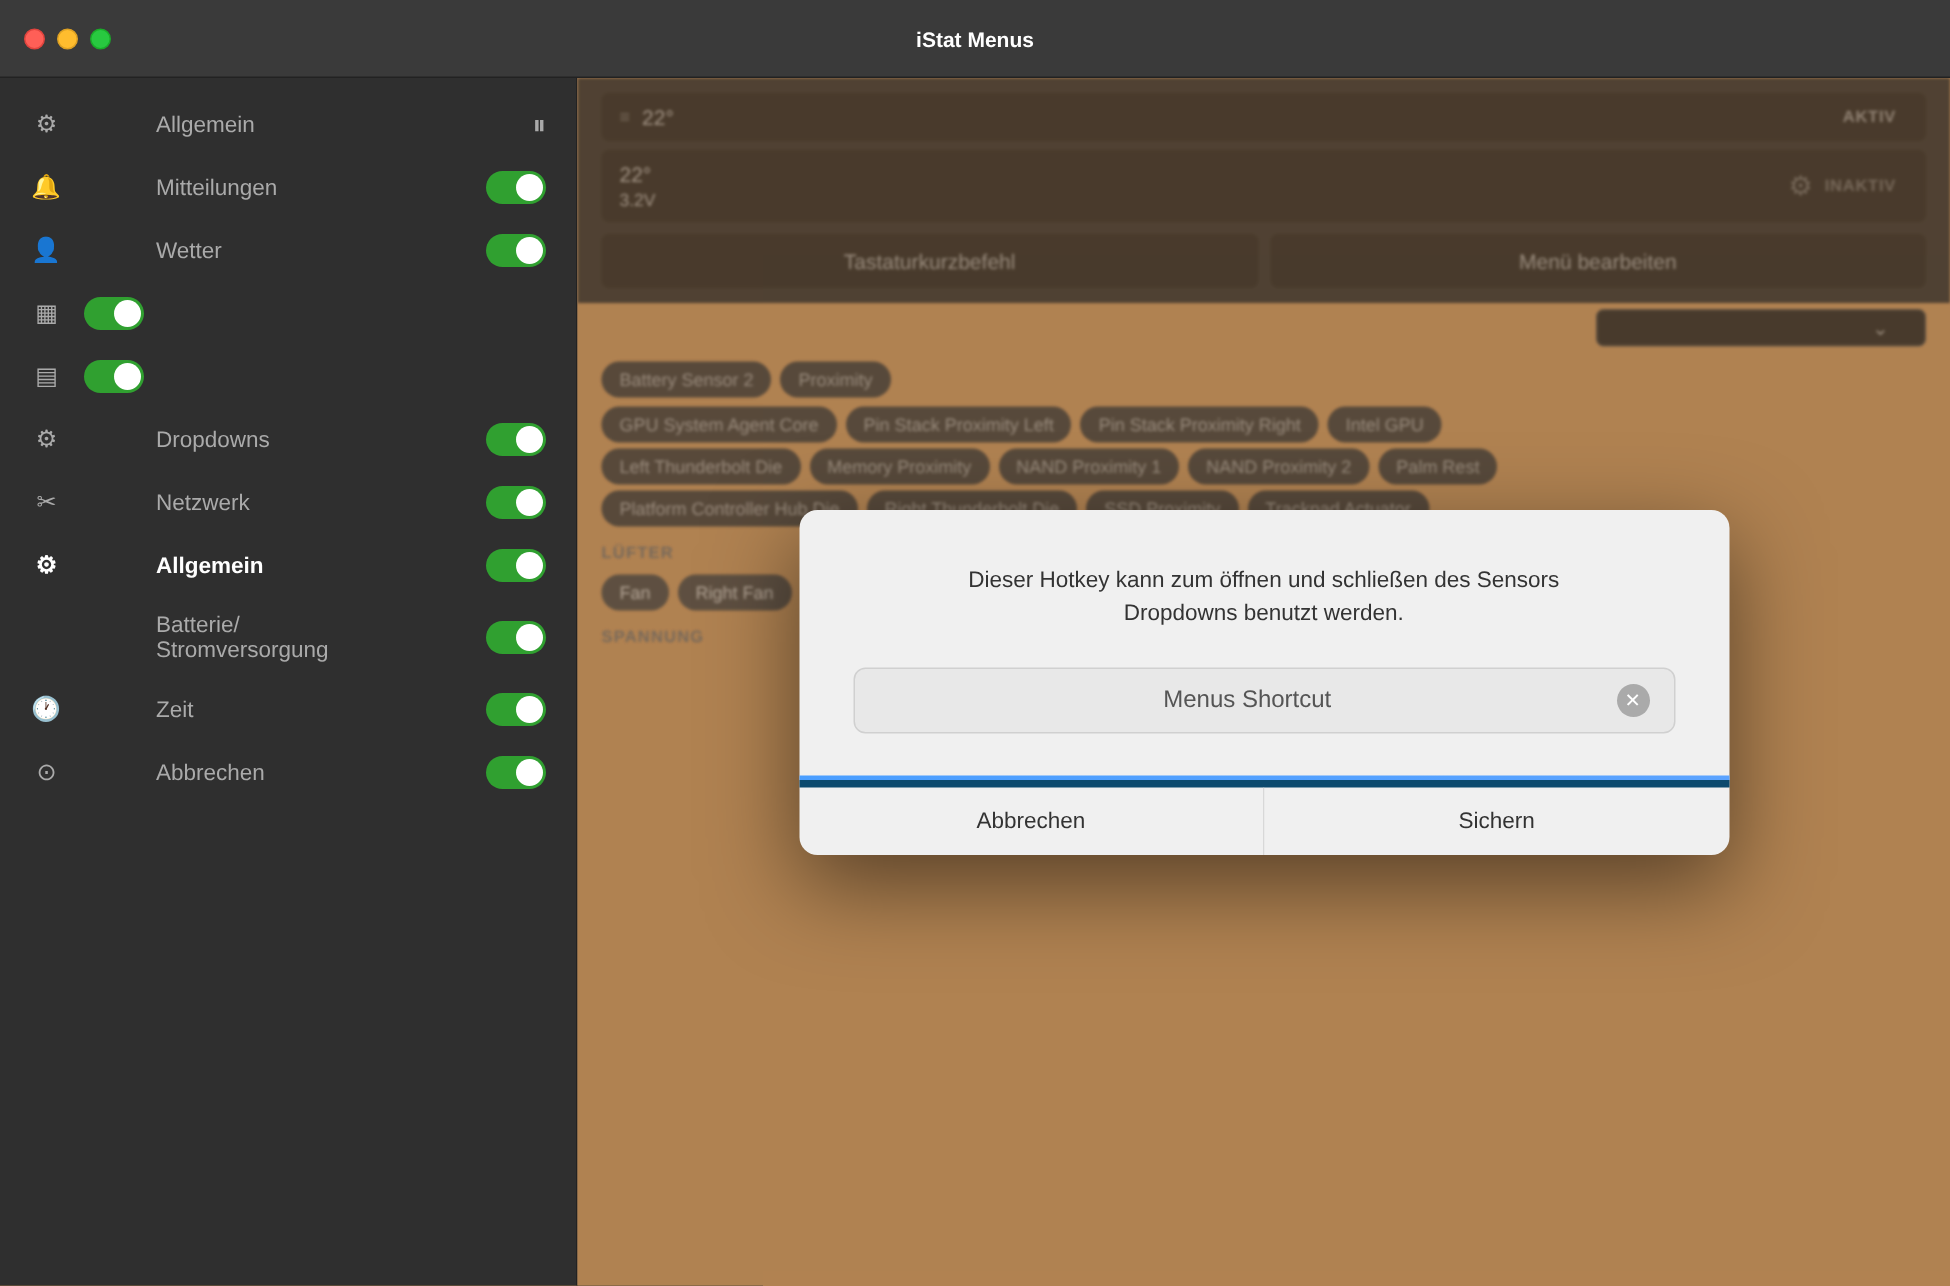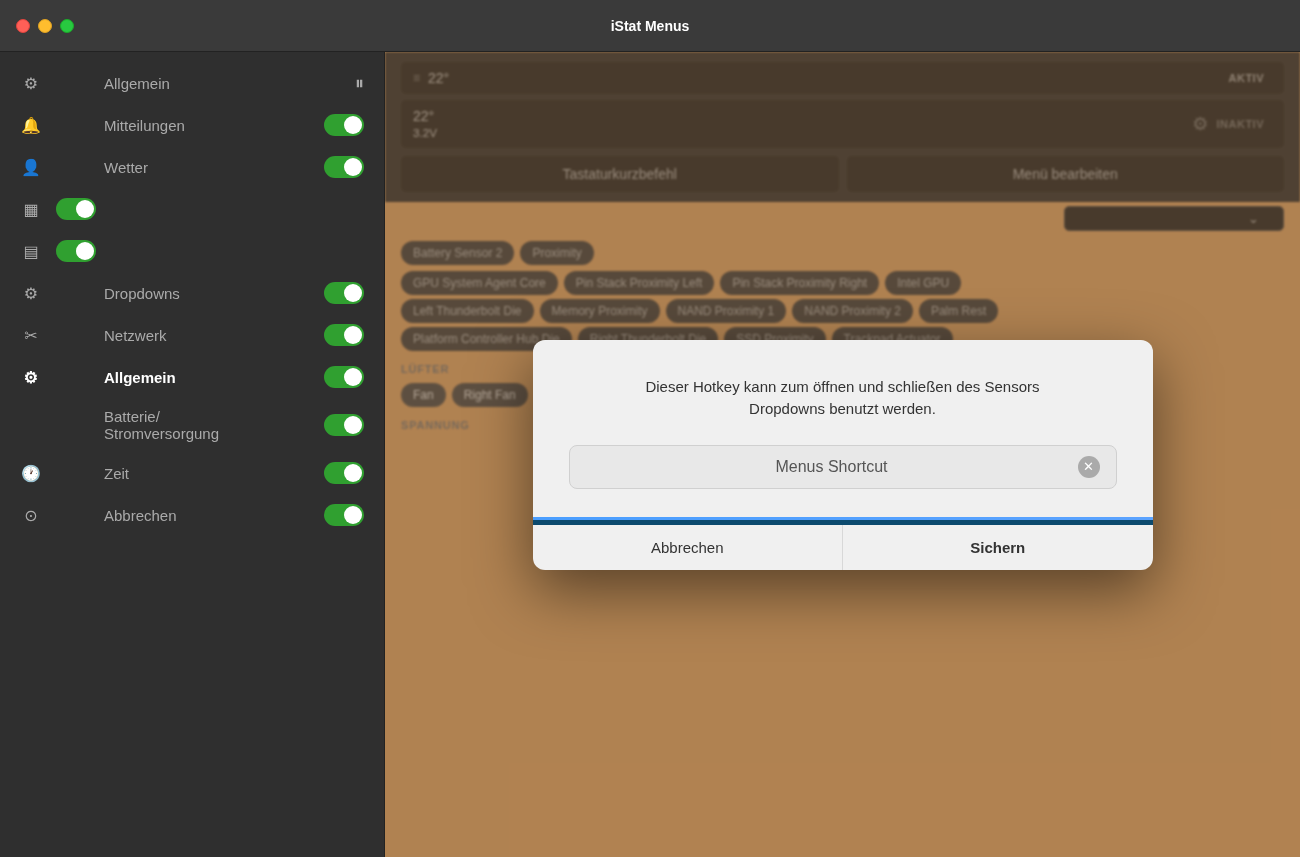--- a/index.html
+++ b/index.html
@@ -273,21 +273,21 @@
       background: transparent;
       border: none;
       color: #333;
     }
     .modal-footer-btn:first-child {
       border-right: 1px solid #d8d8d8;
       border-bottom-left-radius: 12px;
     }
     .modal-footer-btn:last-child {
       border-bottom-right-radius: 12px;
-      font-weight: 700;
+      font-weight: 400;
       color: #333;
     }
     .modal-blue-line {
       height: 3px;
       background: linear-gradient(to right, #4a9eff, #5ba3ff);
       margin: 0 -36px;
       margin-top: 0;
     }
 
     .blurred {

